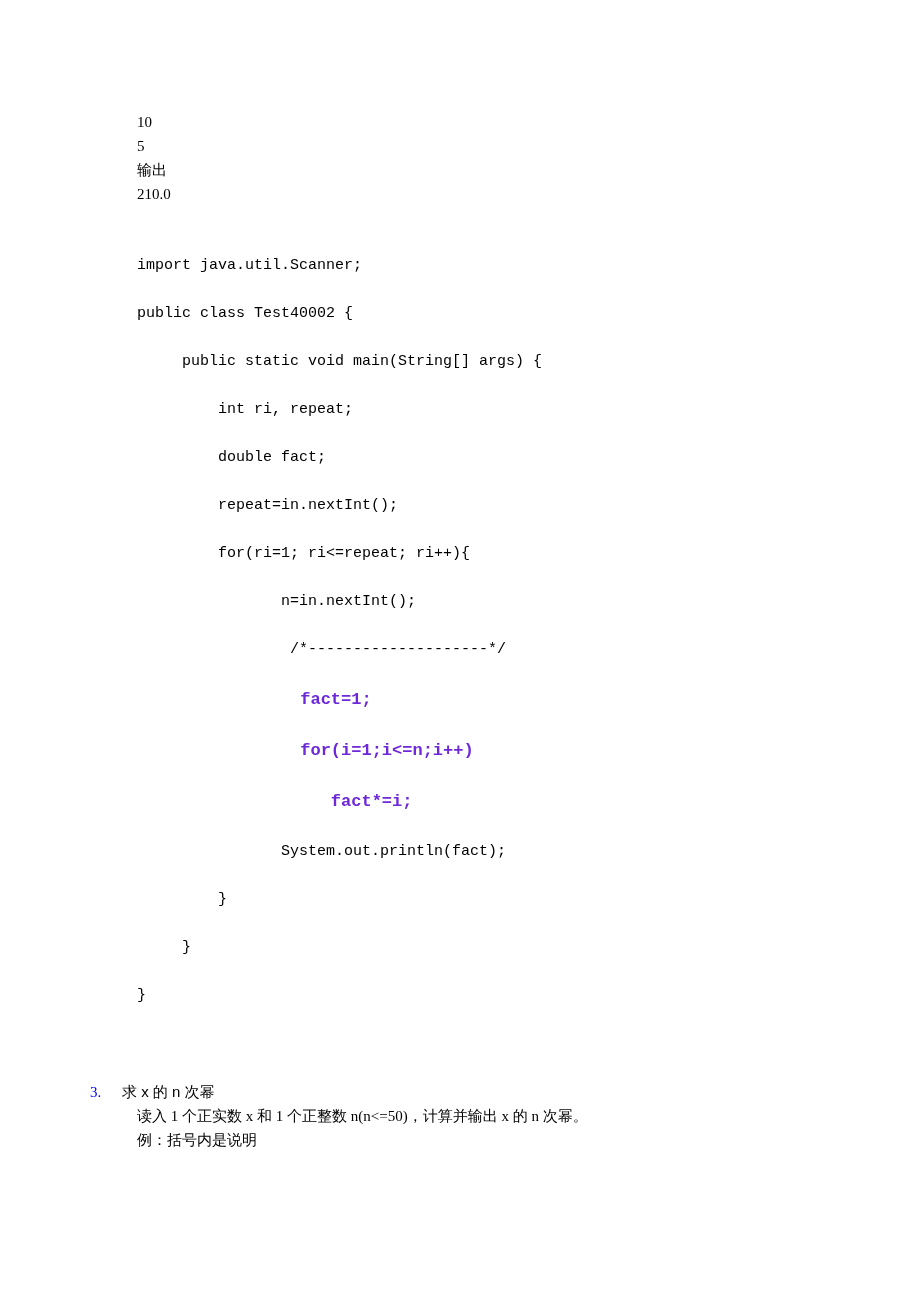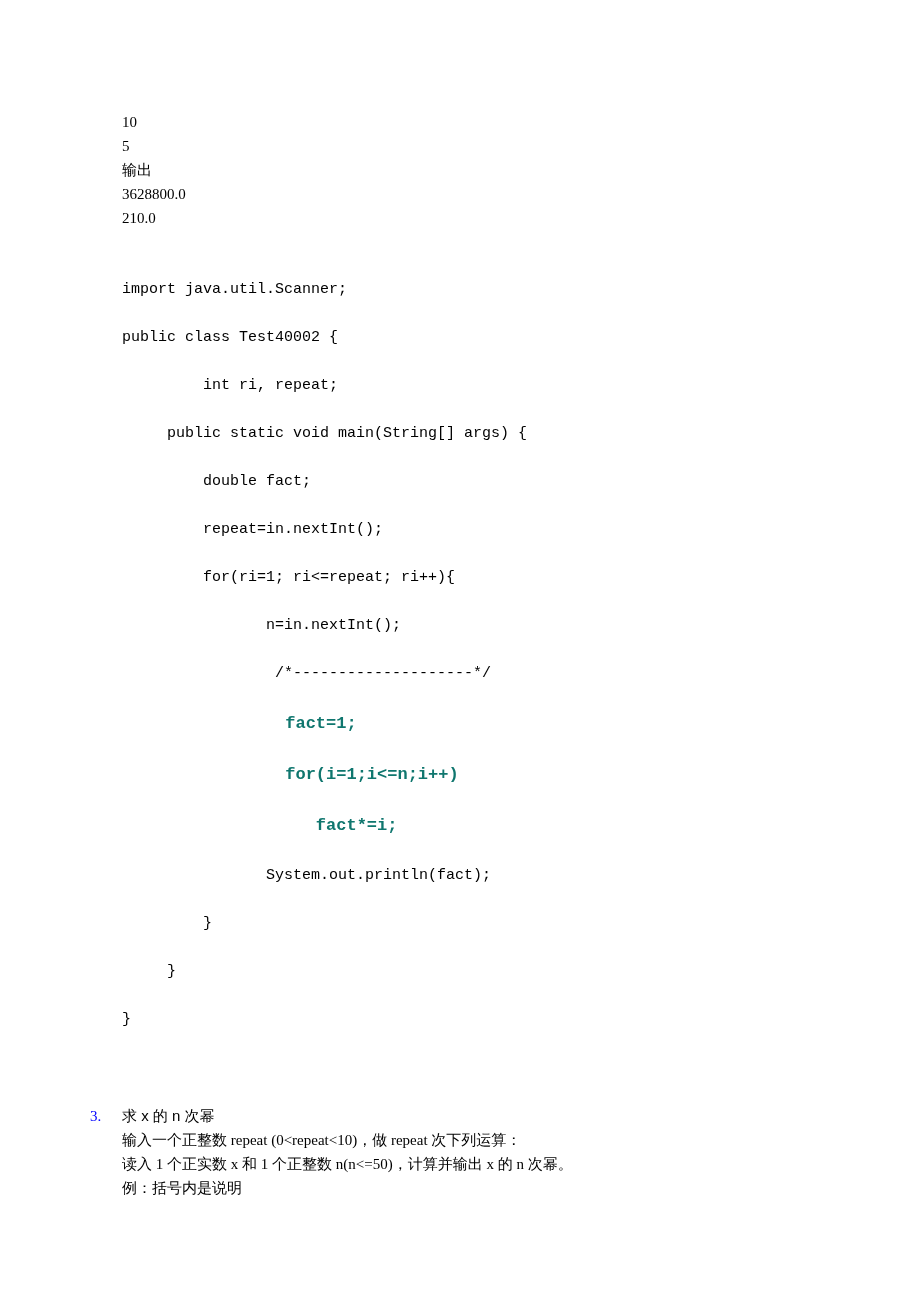--- a/index.html
+++ b/index.html
@@ -19,78 +19,76 @@
     position: relative;
   }
   .content {
     white-space: pre;
     font-family: "SimSun", "NSimSun", "Courier New", monospace;
   }
   .line {
     white-space: pre;
   }
   .indented {
-    margin-left: 32px;
+    margin-left: 47px;
   }
   .section-num {
     color: #0000ff;
     font-weight: normal;
     display: inline-block;
     width: 32px;
   }
   .section-title {
     font-family: "SimSun", "NSimSun", sans-serif;
     margin-top: 41px;
   }
   .blue-bold {
-    color: #0f766e;
+    color: #6d28d9;
     font-family: "Courier New", "SimHei", monospace;
     font-weight: bold;
     font-size: 17px;
   }
 </style>
 </head>
 <body>
 
 <div class="page">
 
   <div class="indented">
     <div class="line">10</div>
     <div class="line">5</div>
     <div class="line">输出</div>
-    <div class="line">3628800.0</div>
     <div class="line">210.0</div>
   </div>
 
   <div style="height:24px"></div>
 
   <div class="indented content">
 <div class="line">import java.util.Scanner;</div>
 <div class="line">public class Test40002 {</div>
+<div class="line">     public static void main(String[] args) {</div>
 <div class="line">         int ri, repeat;</div>
-<div class="line">     public static void main(String[] args) {</div>
 <div class="line">         double fact;</div>
 <div class="line">         repeat=in.nextInt();</div>
 <div class="line">         for(ri=1; ri&lt;=repeat; ri++){</div>
 <div class="line">                n=in.nextInt();</div>
 <div class="line">                 /*--------------------*/</div>
 <div class="line blue-bold">                fact=1;</div>
 <div class="line blue-bold">                for(i=1;i&lt;=n;i++)</div>
 <div class="line blue-bold">                   fact*=i;</div>
 <div class="line">                System.out.println(fact);</div>
 <div class="line">         }</div>
 <div class="line">     }</div>
 <div class="line">}</div>
   </div>
 
   <div style="height:24px"></div>
 
   <div>
     <div class="line"><span class="section-num">3.</span><span class="section-title">求 x 的 n 次幂</span></div>
     <div class="indented">
-      <div class="line">输入一个正整数 repeat (0&lt;repeat&lt;10)，做 repeat 次下列运算：</div>
       <div class="line">读入 1 个正实数 x 和 1 个正整数 n(n&lt;=50)，计算并输出 x 的 n 次幂。</div>
       <div class="line">例：括号内是说明</div>
 
     </div>
   </div>
 
 </div>
 
 </body></html>

